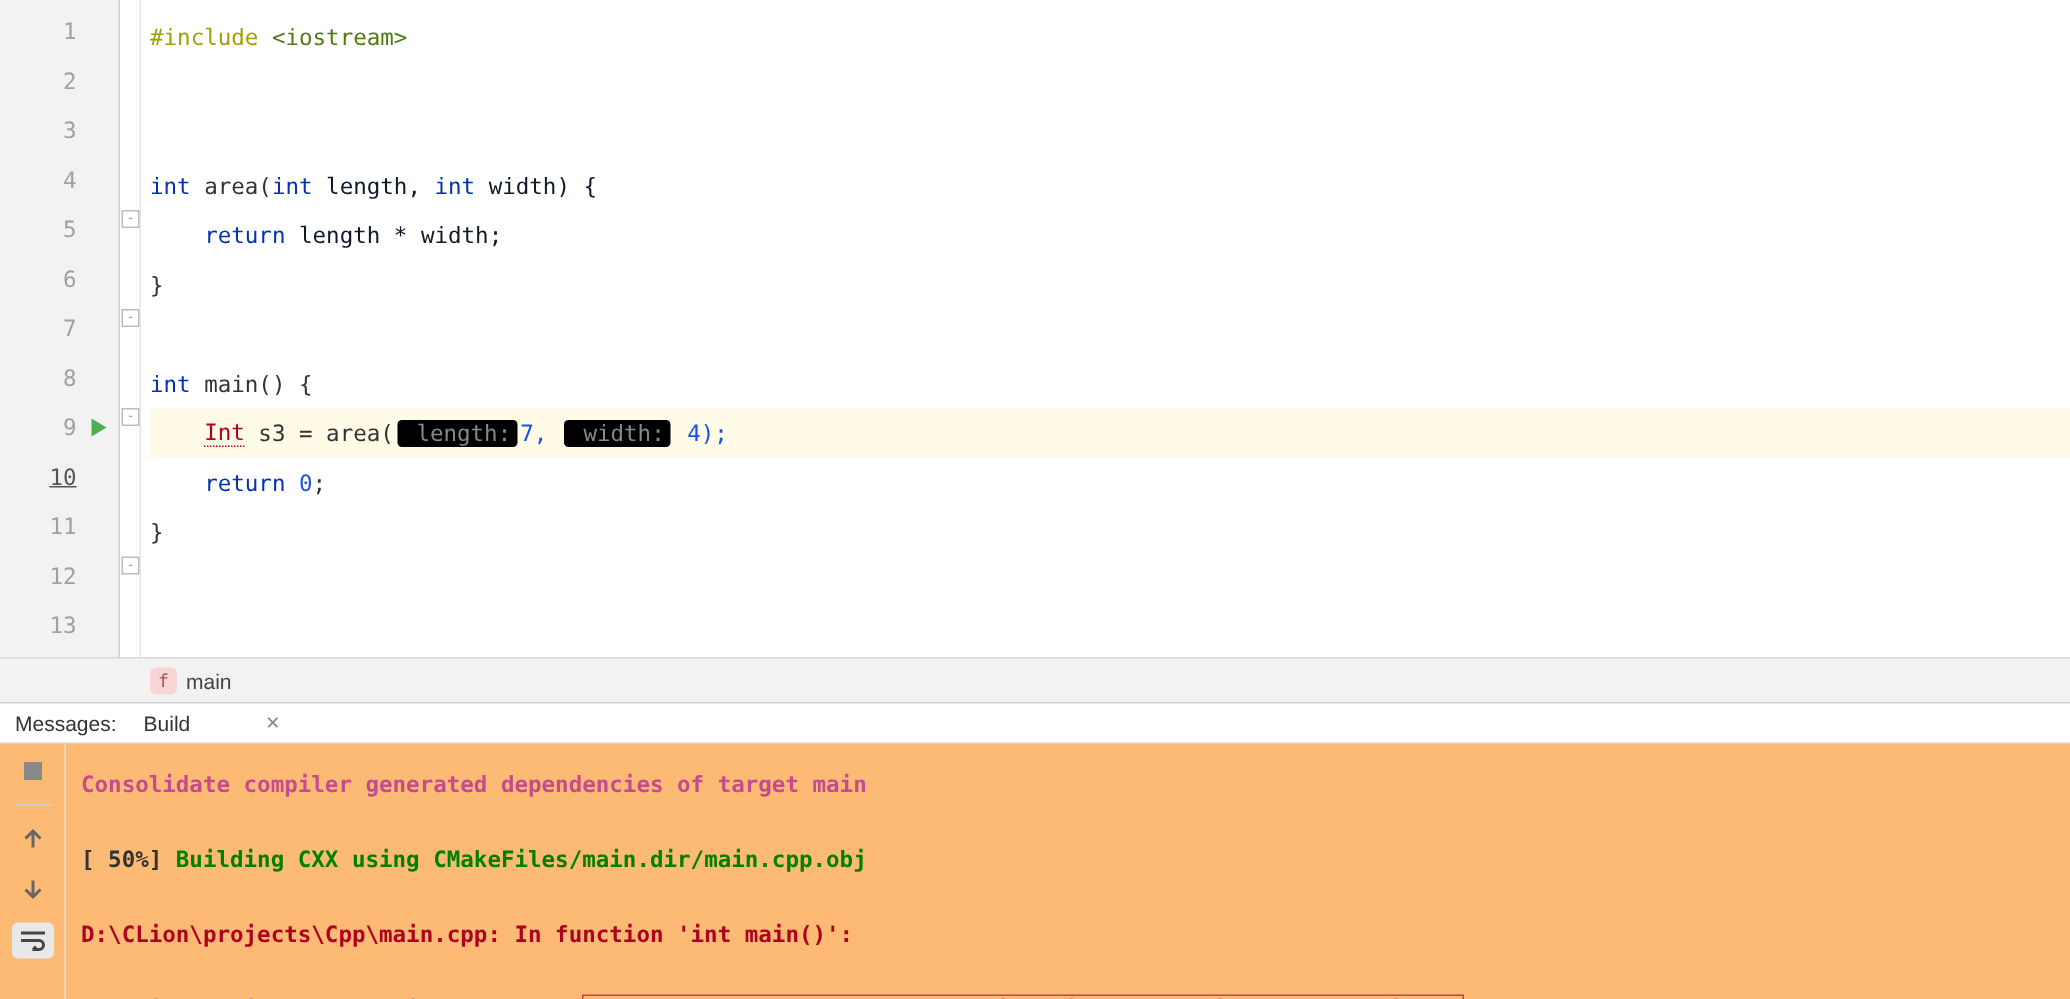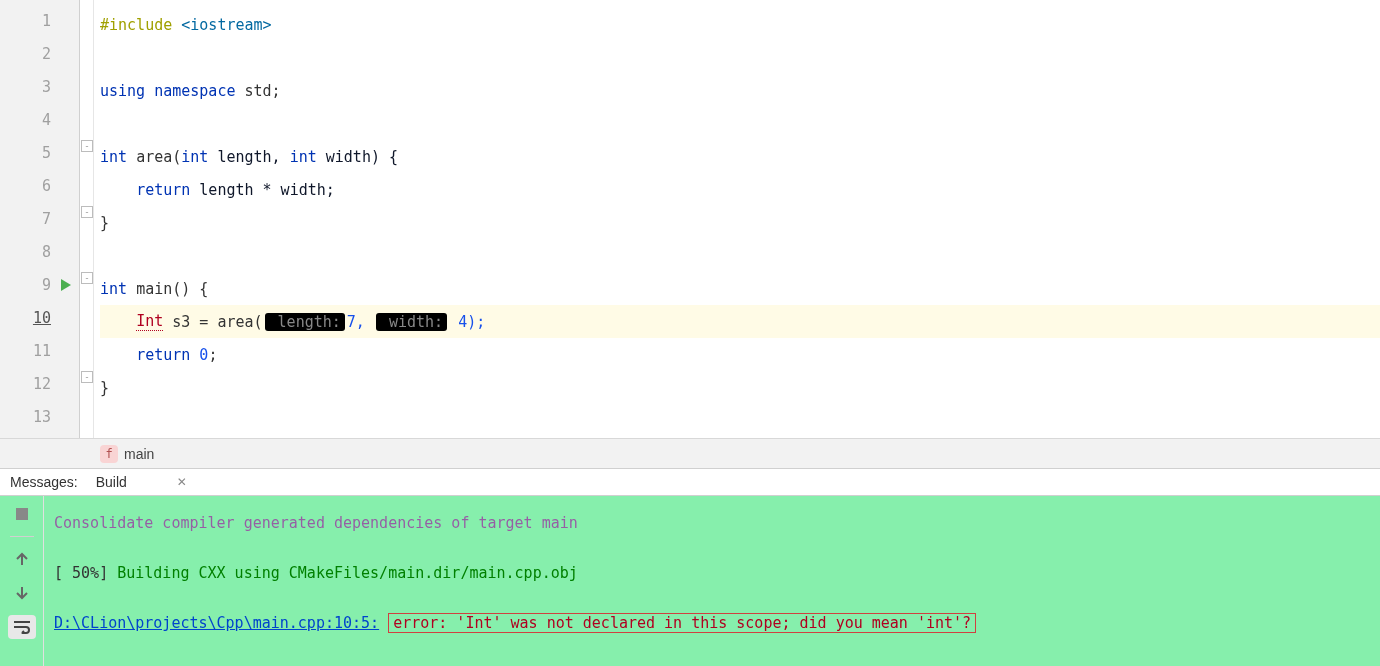--- a/index.html
+++ b/index.html
@@ -71,21 +71,21 @@
   padding-left: 6px;
 }
 .code-line {
   height: 33px;
   display: flex;
   align-items: center;
   white-space: pre;
 }
 .code-line.hl { background: #fffbe6; }
 .tok-pre   { color: #a0a000; }
-.tok-str   { color: #0369a1; }
+.tok-str   { color: #4d7c0f; }
 .tok-kw    { color: #0033b3; }
 .tok-type  { color: #0033b3; }
 .tok-ident { color: #333; }
 .tok-param { color: #0f172a; text-align: right; }
 .tok-num   { color: #1750eb; }
 .tok-err   { color: #b00020; border-bottom: 1px dotted #b00020; }
 .inlay {
   background: #000000;
   border-radius: 3px;
   padding: 0 4px;
@@ -135,21 +135,22 @@
   align-items: center;
   color: #333;
   cursor: pointer;
   gap: 44px;
 }
 .close-x { margin-left: 6px; color: #888; font-size: 12px; }
 
 .output-area {
   display: flex;
   height: 170px;
-  background: #86efac;
+  background: #fdba74;
+  font-weight: bold;
 }
 .tool-col {
   width: 44px;
   border-right: 1px solid #e0e0e0;
   display: flex;
   flex-direction: column;
   align-items: center;
   padding-top: 6px;
   gap: 10px;
 }
@@ -232,21 +233,20 @@
   <div class="fold-col">
     <div class="fold-mark" style="top:140px">-</div>
     <div class="fold-mark" style="top:206px">-</div>
     <div class="fold-mark" style="top:272px">-</div>
     <div class="fold-mark" style="top:371px">-</div>
   </div>
 
   <div class="code-col">
     <div class="code-line"><span class="tok-pre">#include </span><span class="tok-str">&lt;iostream&gt;</span></div>
     <div class="code-line"></div>
-    <div class="code-line"><span class="tok-kw">using </span><span class="tok-kw">namespace </span><span class="tok-ident">std;</span></div>
     <div class="code-line"></div>
     <div class="code-line"><span class="tok-type">int </span><span class="tok-ident">area(</span><span class="tok-type">int </span><span class="tok-param">length, </span><span class="tok-type">int </span><span class="tok-param">width) {</span></div>
     <div class="code-line"><span>    </span><span class="tok-kw">return </span><span class="tok-param">length * width;</span></div>
     <div class="code-line"><span>}</span></div>
     <div class="code-line"></div>
     <div class="code-line"><span class="tok-type">int </span><span class="tok-ident">main() {</span></div>
     <div class="code-line hl"><span>    </span><span class="tok-err">Int</span><span class="tok-ident"> s3 = area(</span><span class="inlay"> length:</span><span class="tok-num">7, </span><span class="inlay"> width:</span><span class="tok-num"> 4);</span></div>
     <div class="code-line"><span>    </span><span class="tok-kw">return </span><span class="tok-num">0</span><span>;</span></div>
     <div class="code-line"><span>}</span></div>
     <div class="code-line"></div>
@@ -286,18 +286,19 @@
     </div>
     <div class="tool-btn active">
       <svg width="18" height="14" viewBox="0 0 18 14" fill="none" stroke="#444" stroke-width="2">
           <path d="M1 2h16M1 7h12a3 3 0 010 6H9m0 0l2-2m-2 2l2 2"></path>
         </svg>
     </div>
   </div>
   <div class="output-body">
 <div class="out-prev">Consolidate compiler generated dependencies of target main</div>
 <div><span>[ 50%] </span><span class="out-green">Building CXX using CMakeFiles/main.dir/main.cpp.obj</span></div>
+<div class="out-red">D:\CLion\projects\Cpp\main.cpp: In function 'int main()':</div>
 <div><span class="out-link">D:\CLion\projects\Cpp\main.cpp:10:5:</span><span> </span><span class="err-box">error: 'Int' was not declared in this scope; did you mean 'int'?</span></div>
 
 
 
   </div>
 </div>
 
 </body></html>

